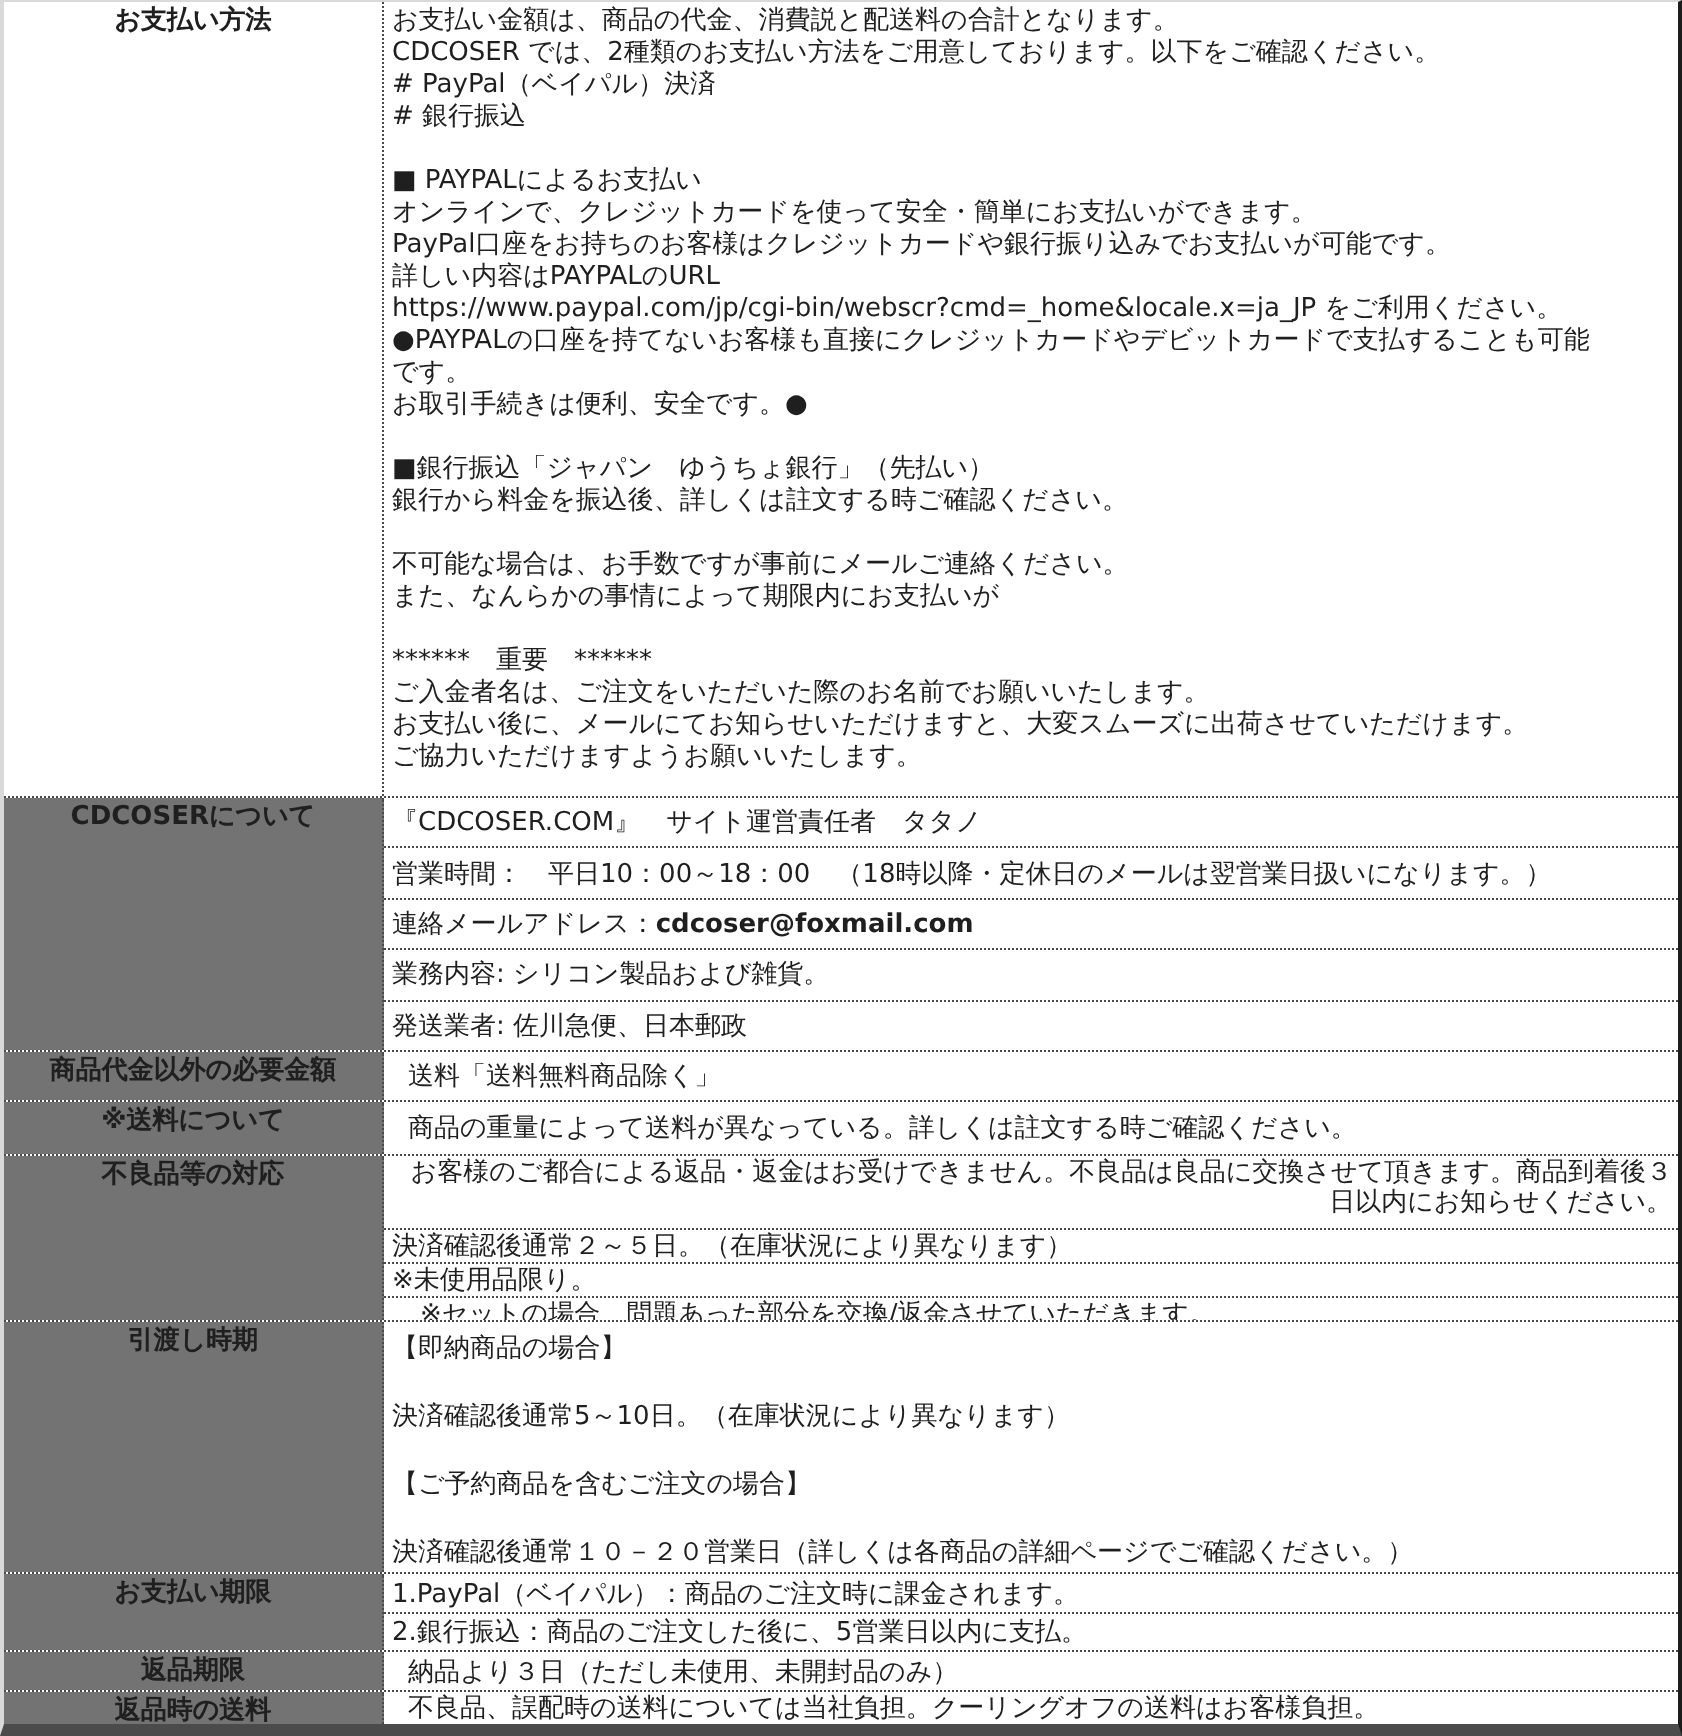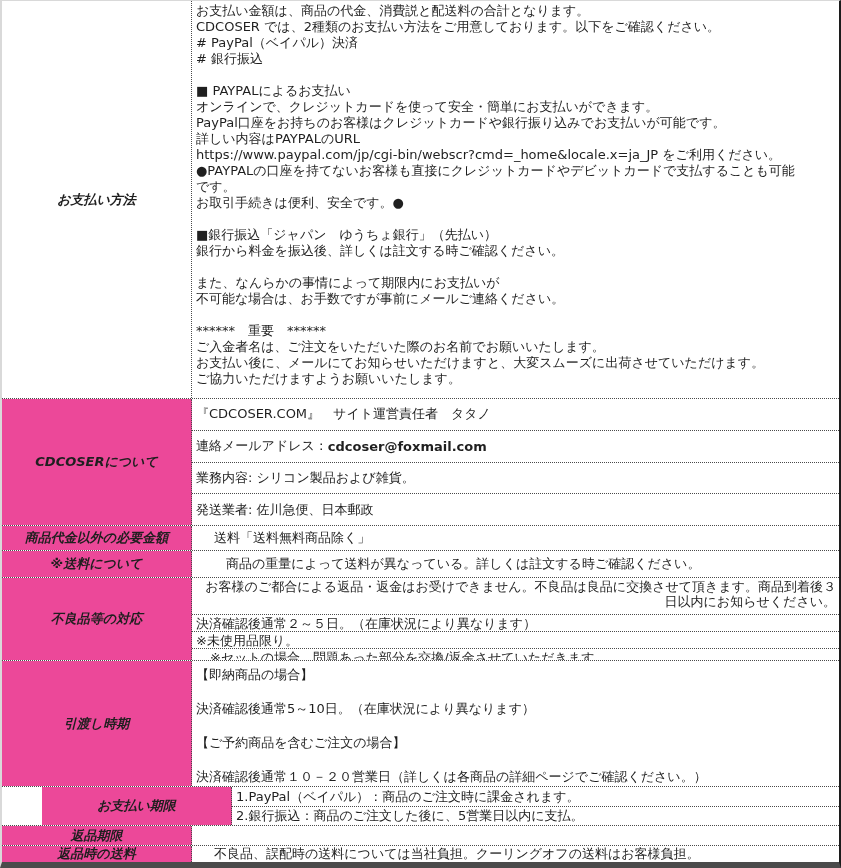--- a/index.html
+++ b/index.html
@@ -16,36 +16,35 @@
     border-right: 2px solid #1c1c1c;
     border-bottom: 6px solid #4b4b4b;
     display: flex; flex-direction: column;
     background: #fff;
   }
   .row { display: flex; flex-direction: row; overflow: hidden; }
   .row + .row { border-top: 1px dotted #4a4a4a; }
   .label-cell {
     flex: 0 0 190px; width: 190px;
     border-right: 1px dotted #4a4a4a;
-    display: flex; align-items: center; justify-content: center;
+    display: flex; justify-content: center;
     font-weight: bold; text-align: center;
     padding: 0 6px;
-    font-style: italic;
   }
-  .cream { background: #ec4899; }
+  .cream { background: #737373; }
   .content-cell { flex: 1; overflow: hidden; }
 
   
   .r1 { flex: 0 0 397px; }
   .r2 { flex: 0 0 127px; }
   .r3 { flex: 0 0 25px; }
-  .r4 { flex: 0 0 27px; gap: 12px; }
+  .r4 { flex: 0 0 27px; }
   .r5 { flex: 0 0 83px; }
   .r6 { flex: 0 0 126px; }
-  .r7 { flex: 0 0 39px; padding-left: 40px; }
+  .r7 { flex: 0 0 39px; }
   .r8 { flex: 0 0 20px; }
   .r9 { flex: 1; }
 
   .r1 .content-cell { padding: 2px 4px 0 4px; }
   .line { line-height: 16px; min-height: 16px; white-space: pre-wrap; }
 
   .subcol { display: flex; flex-direction: column; text-align: right; }
   .sub { border-top: 1px dotted #4a4a4a; display: flex; align-items: center; padding-left: 4px; }
   .sub:first-child { border-top: none; }
   .r2 .sub { flex: 1; }
@@ -56,21 +55,21 @@
   .r5 .sub-b { flex: 0 0 17px; }
   .r5 .sub-c { flex: 0 0 15px; }
   .r5 .sub-d { flex: 1; padding-left: 18px; }
 
   .r6 .content-cell { padding: 5px 21px 0 4px; }
   .line17 { line-height: 17px; min-height: 17px; white-space: pre-wrap; }
 
   .r7 .sub-p1 { flex: 0 0 19px; }
   .r7 .sub-p2 { flex: 1; }
 
-  .single { display: flex; align-items: center; padding-left: 22px; }
+  .single { display: flex; align-items: center; padding-left: 12px; }
 </style>
 </head>
 <body>
 
 <div class="page">
 
   <div class="row r1">
     <div class="label-cell">
       <span>お支払い方法</span>
     </div>
@@ -85,37 +84,40 @@
       <div class="line">PayPal口座をお持ちのお客様はクレジットカードや銀行振り込みでお支払いが可能です。</div>
       <div class="line">詳しい内容はPAYPALのURL</div>
       <div class="line">https://www.paypal.com/jp/cgi-bin/webscr?cmd=_home&amp;locale.x=ja_JP をご利用ください。</div>
       <div class="line">●PAYPALの口座を持てないお客様も直接にクレジットカードやデビットカードで支払することも可能</div>
       <div class="line">です。</div>
       <div class="line">お取引手続きは便利、安全です。●</div>
       <div class="line"></div>
       <div class="line">■銀行振込「ジャパン　ゆうちょ銀行」（先払い）</div>
       <div class="line">銀行から料金を振込後、詳しくは註文する時ご確認ください。</div>
       <div class="line"></div>
+      <div class="line">不可能な場合は、お手数ですが事前にメールご連絡ください。</div>
       <div class="line">また、なんらかの事情によって期限内にお支払いが</div>
-      <div class="line">不可能な場合は、お手数ですが事前にメールご連絡ください。</div>
       <div class="line"></div>
       <div class="line">******　重要　******</div>
       <div class="line">ご入金者名は、ご注文をいただいた際のお名前でお願いいたします。</div>
       <div class="line">お支払い後に、メールにてお知らせいただけますと、大変スムーズに出荷させていただけます。</div>
       <div class="line">ご協力いただけますようお願いいたします。</div>
     </div>
   </div>
 
   <div class="row r2">
     <div class="label-cell cream">
       <span>CDCOSERについて</span>
     </div>
     <div class="content-cell subcol">
       <div class="sub">
         <span>『CDCOSER.COM』　サイト運営責任者　タタノ</span>
+      </div>
+      <div class="sub">
+        <span>営業時間：　平日10：00～18：00　（18時以降・定休日のメールは翌営業日扱いになります。）</span>
       </div>
       <div class="sub">
         <span>連絡メールアドレス：</span>
         <span class="bold">cdcoser@foxmail.com</span>
       </div>
       <div class="sub">
         <span>業務内容: シリコン製品および雑貨。</span>
       </div>
       <div class="sub">
         <span>発送業者: 佐川急便、日本郵政</span>
@@ -187,20 +189,23 @@
       <div class="sub sub-p2">
         <span>2.銀行振込：商品のご注文した後に、5営業日以内に支払。</span>
       </div>
     </div>
   </div>
 
   <div class="row r8">
     <div class="label-cell cream">
       <span>返品期限</span>
     </div>
+    <div class="content-cell single">
+      <span>納品より３日（ただし未使用、未開封品のみ）</span>
+    </div>
   </div>
 
   <div class="row r9">
     <div class="label-cell cream">
       <span>返品時の送料</span>
     </div>
     <div class="content-cell single">
       <span>不良品、誤配時の送料については当社負担。クーリングオフの送料はお客様負担。</span>
     </div>
   </div>

